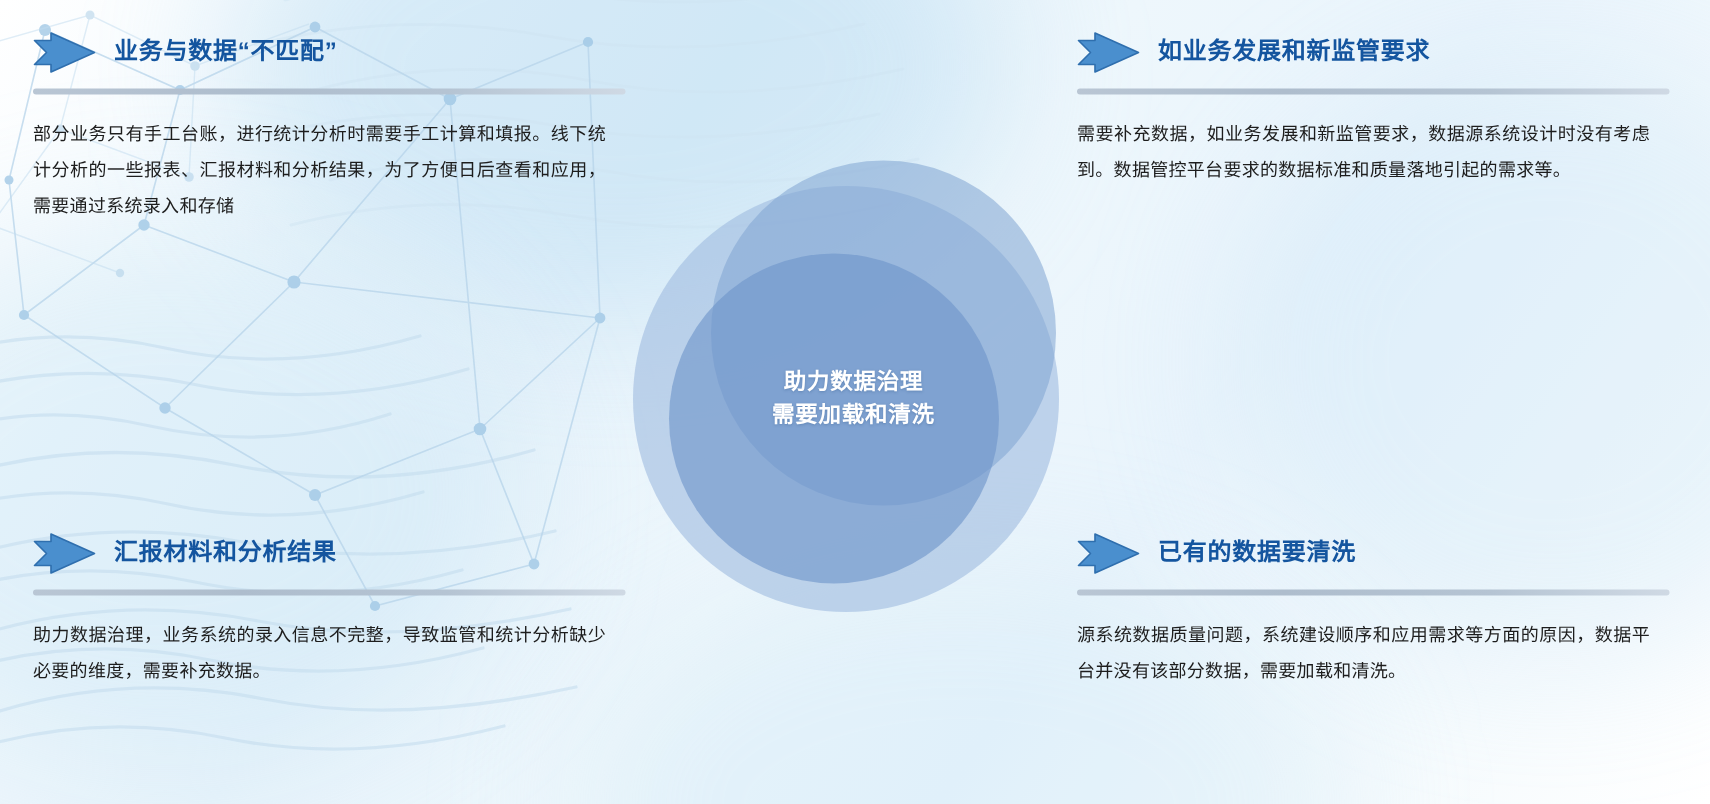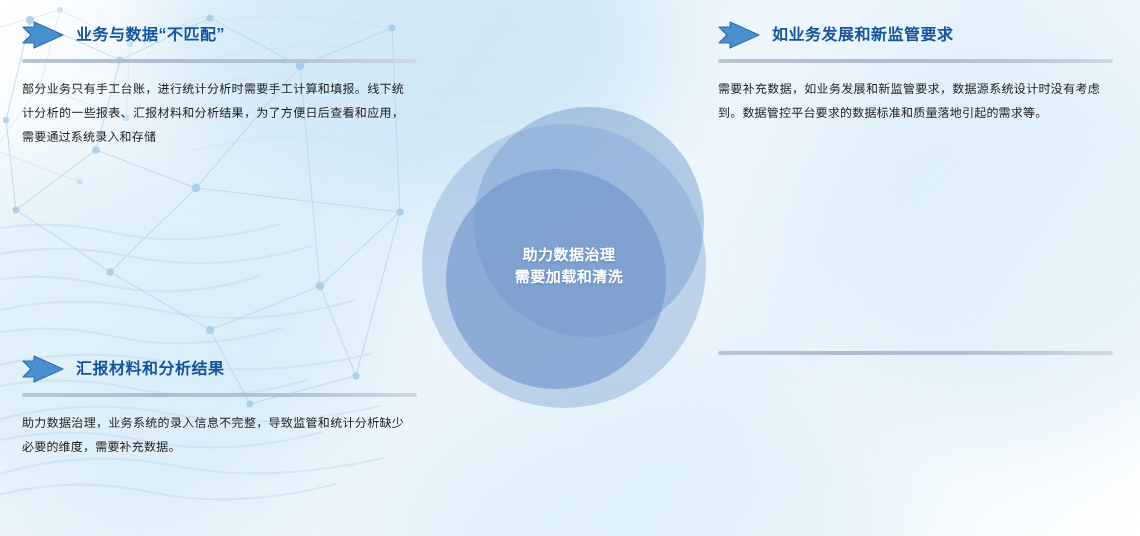--- a/index.html
+++ b/index.html
@@ -292,16 +292,23 @@
       <svg class="arrow-icon" viewBox="0 0 42 28">
         <polygon points="1,6 12,6 12,1 41,14 12,27 12,22 1,22 9,14" fill="#4a8fce" stroke="#2f6fae" stroke-width="1.1" stroke-linejoin="round"></polygon>
       </svg>
       <div class="panel-title">汇报材料和分析结果</div>
     </div>
     <div class="panel-rule"></div>
     <div class="panel-body">助力数据治理，业务系统的录入信息不完整，导致监管和统计分析缺少必要的维度，需要补充数据。</div>
   </div>
 
   <div class="panel panel-br">
+    <div class="panel-head">
+      <svg class="arrow-icon" viewBox="0 0 42 28">
+        <polygon points="1,6 12,6 12,1 41,14 12,27 12,22 1,22 9,14" fill="#4a8fce" stroke="#2f6fae" stroke-width="1.1" stroke-linejoin="round"></polygon>
+      </svg>
+      <div class="panel-title">已有的数据要清洗</div>
+    </div>
     <div class="panel-rule"></div>
+    <div class="panel-body">源系统数据质量问题，系统建设顺序和应用需求等方面的原因，数据平台并没有该部分数据，需要加载和清洗。</div>
   </div>
 
 </div>
 
 </body></html>

